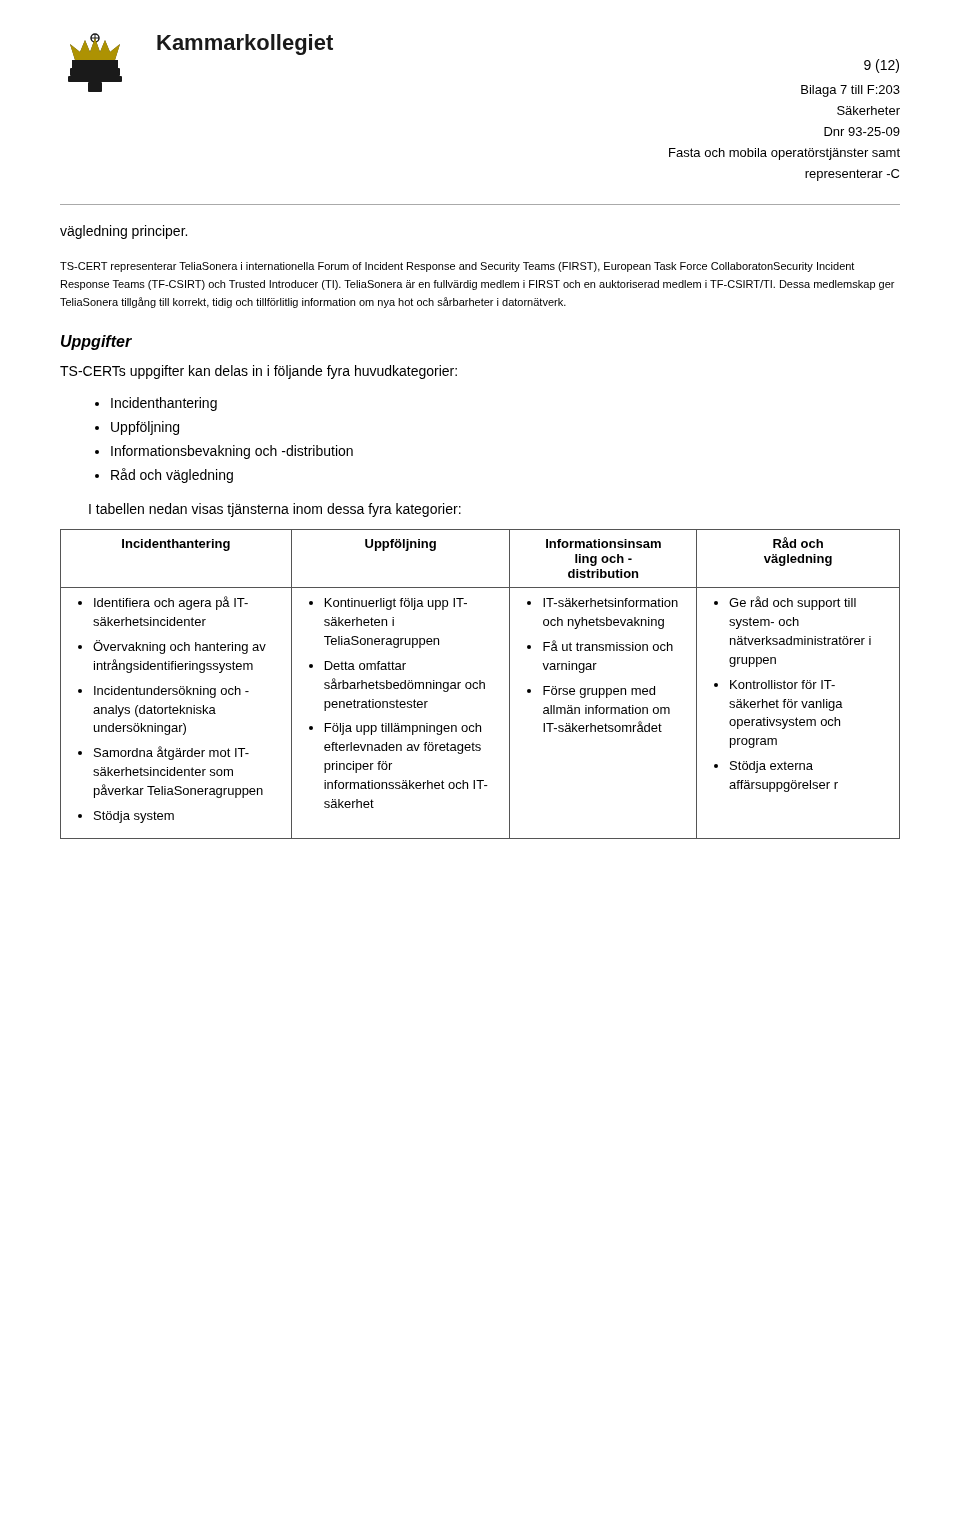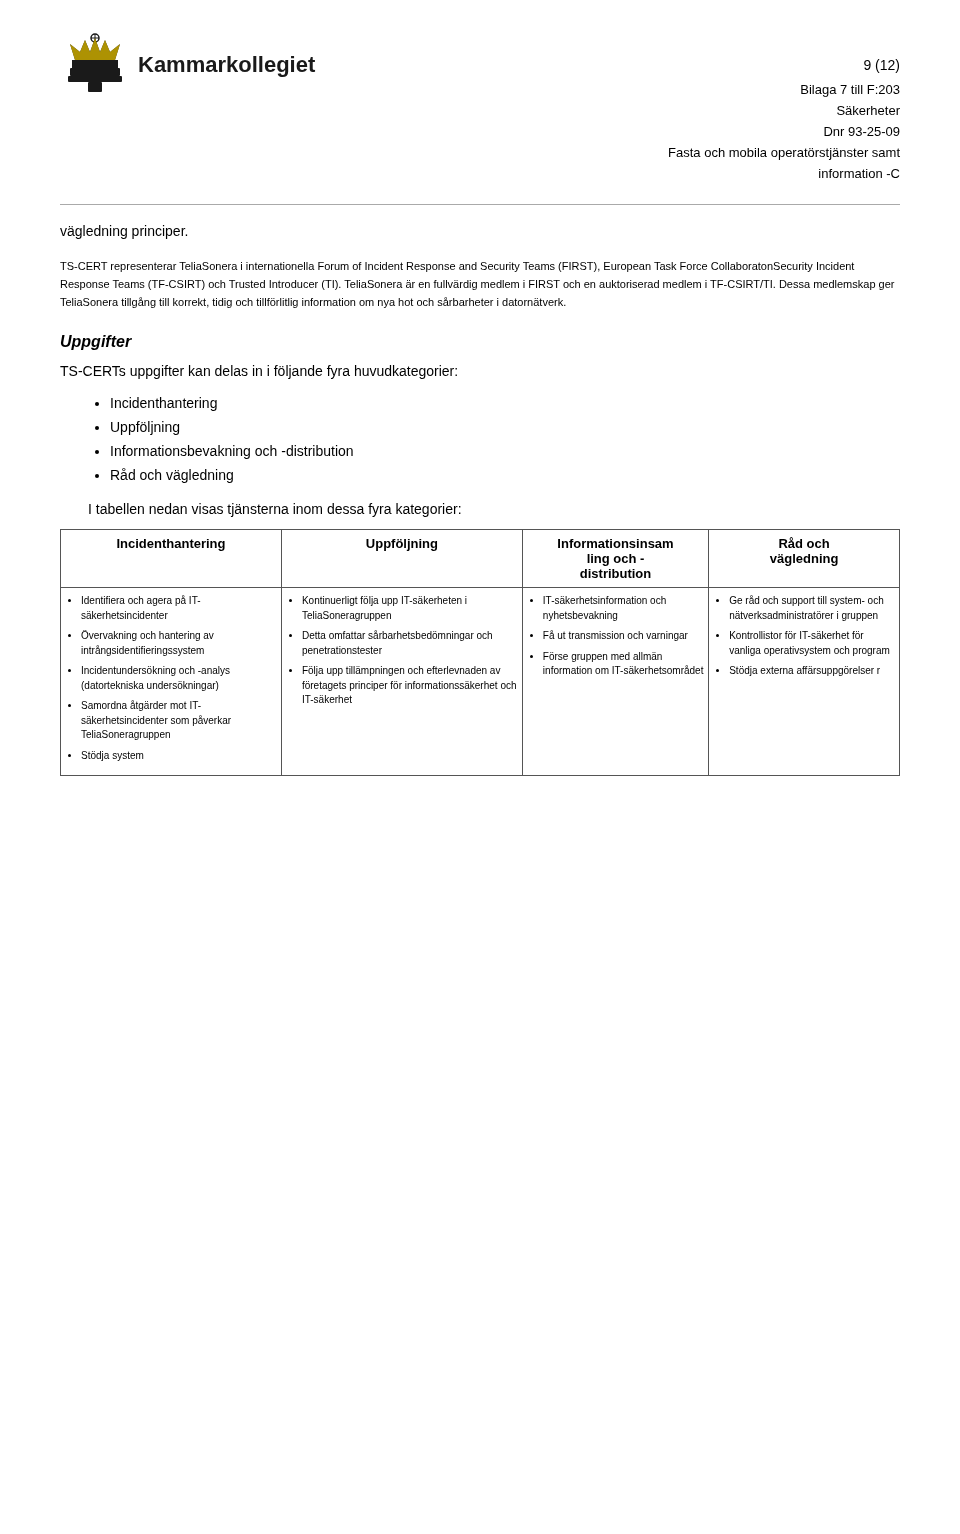--- a/index.html
+++ b/index.html
@@ -13,22 +13,22 @@
       padding: 30px 60px 40px 60px;
     }
     .header {
       display: flex;
       justify-content: space-between;
       align-items: flex-start;
       margin-bottom: 20px;
     }
     .header-left {
       display: flex;
-      align-items: center;
-      gap: 8px;
+      align-items: flex-start;
+      gap: 26px;
     }
     .logo-svg {
       width: 70px;
       height: 70px;
     }
     .org-name {
       font-size: 22px;
       font-weight: bold;
       color: #1a1a1a;
     }
@@ -86,23 +86,23 @@
     table th {
       border: 1px solid #555;
       padding: 6px 8px;
       font-weight: bold;
       vertical-align: top;
       background: #fff;
       font-size: 13px;
     }
     table td {
       border: 1px solid #555;
-      padding: 6px 4px;
+      padding: 6px 16px;
       vertical-align: top;
-      font-size: 10px;
+      font-size: 13px;
       line-height: 1.45;
     }
     .cell-list {
       list-style: disc;
       margin-left: 16px;
     }
     .cell-list li {
       margin-bottom: 6px;
     }
     hr.header-line {
@@ -141,21 +141,21 @@
       </g>
     </svg>
     <span class="org-name">Kammarkollegiet</span>
   </div>
   <div class="header-right">
     <div class="page-number">9 (12)</div>
     <div>Bilaga 7 till F:203</div>
     <div>Säkerheter</div>
     <div>Dnr 93-25-09</div>
     <div>Fasta och mobila operatörstjänster samt</div>
-    <div>information -C</div>
+    <div>representerar -C</div>
   </div>
 </div>
 
 <hr class="header-line">
 
 <p class="intro-text">vägledning principer.</p>
 
 <p class="main-paragraph">TS-CERT representerar TeliaSonera i internationella Forum of Incident Response and Security Teams (FIRST), European Task Force CollaboratonSecurity Incident Response Teams (TF-CSIRT) och Trusted Introducer (TI). TeliaSonera är en fullvärdig medlem i FIRST och en auktoriserad medlem i TF-CSIRT/TI. Dessa medlemskap ger TeliaSonera tillgång till korrekt, tidig och tillförlitlig information om nya hot och sårbarheter i datornätverk.</p>
 
 <h2 class="section-heading">Uppgifter</h2>

